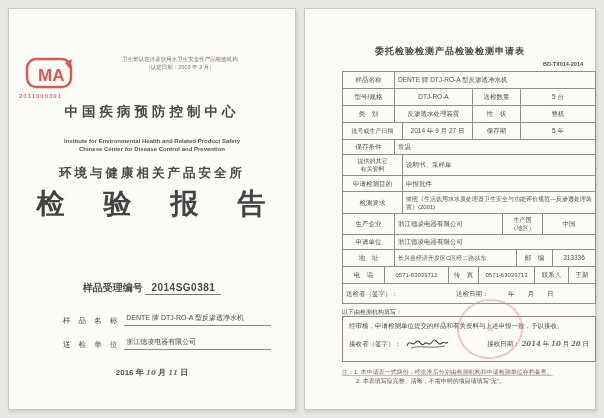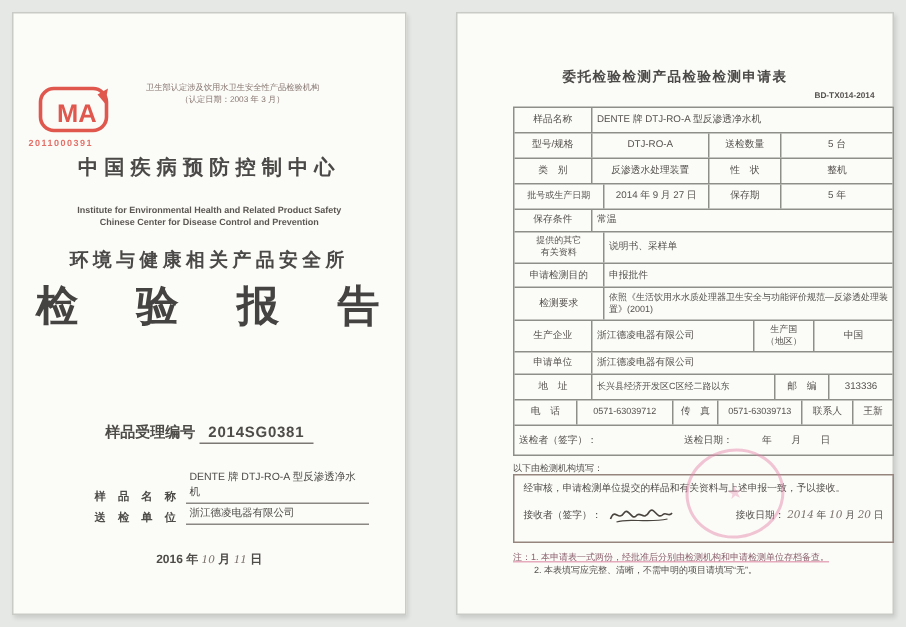--- a/index.html
+++ b/index.html
@@ -1,19 +1,19 @@
 <!DOCTYPE html>
 <html><head>
 <meta charset="utf-8">
 <style>
   * { margin:0; padding:0; box-sizing:border-box; }
   body { font-family:"Liberation Sans", sans-serif; }
   .canvas { position:relative; width:604px; height:418px; background:#e6e8e5; overflow:hidden; }
   .page { position:absolute; background:#fbfbf8; border:1px solid #c9cbc6; box-shadow:1px 2px 3px rgba(0,0,0,.12); }
-  .page-left  { left:8px;  top:8px; width:263px; height:402px; }
+  .page-left  { left:8px;  top:8px; width:288px; height:402px; }
   .page-right { left:304px; top:8px; width:292px; height:402px; }
 
   
   .authority { position:absolute; top:46px; right:10px; width:210px; text-align:center;
                font-size:5.5px; line-height:8px; color:#87766f; }
   .cma-stamp { position:absolute; left:16px; top:48px; width:50px; height:34px; }
   .cma-number { position:absolute; left:10px; top:84px; font-size:6px; font-weight:bold;
                 letter-spacing:1px; color:#e0574e; opacity:.85; }
   .org-cn-1 { position:absolute; top:94px;  width:100%; text-align:center; font-size:13.5px;
               font-weight:bold; letter-spacing:4px; color:#4b4947; }
@@ -22,26 +22,26 @@
   .org-en { position:absolute; width:100%; text-align:center; font-size:6px; font-weight:bold; color:#5a5651; }
   .org-en-1 { top:129px; } .org-en-2 { top:137px; }
   .report-title { position:absolute; top:176px; width:100%; text-align:center;
                   font-family:"Liberation Serif", serif; font-size:28px; font-weight:bold;
                   letter-spacing:16px; padding-left:14px; color:#454341; }
   .sampleno-line { position:absolute; top:272px; width:100%; text-align:center;
                    font-size:10px; font-weight:bold; color:#4e4c49; }
   .sampleno-line .val { border-bottom:1px solid #7b7874; padding:0 6px 1px 6px; letter-spacing:.5px; }
   .field-line { position:absolute; left:54px; right:24px; display:flex; align-items:flex-end;
                 font-size:7.5px; color:#4e4c49; }
-  .field-name { font-weight:bold; letter-spacing:3px; white-space:nowrap; }
+  .field-name { font-weight:normal; letter-spacing:3px; white-space:nowrap; }
   .field-value { flex:1; border-bottom:1px solid #8b8884; margin-left:4px; padding:0 2px 2px 2px; font-size:7px; }
   .fl-sample { top:304px; } .fl-sender { top:328px; }
   .date-line { position:absolute; top:358px; width:100%; text-align:center; font-size:8px;
                font-weight:bold; color:#4e4c49; }
-  .hand { font-family:"DejaVu Serif", serif; font-style:italic; font-weight:normal;
+  .hand { font-family:"DejaVu Serif", serif; font-style:italic; font-weight:bold;
           color:#7a716a; font-size:7px; }
 
   
   .form-title { position:absolute; top:36px; width:100%; text-align:center; font-size:9px;
                 font-weight:bold; letter-spacing:1px; color:#4b4947; }
   .form-code { position:absolute; top:52px; right:12px; font-size:5.5px; font-weight:bold; color:#55524e; }
   .apptable { position:absolute; left:37px; top:62px; width:254px;
               border:1px solid #8f8f89; background:#fbfbf8; }
   .trow { display:flex; border-bottom:1px solid #8f8f89; }
   .trow:last-child { border-bottom:none; }

